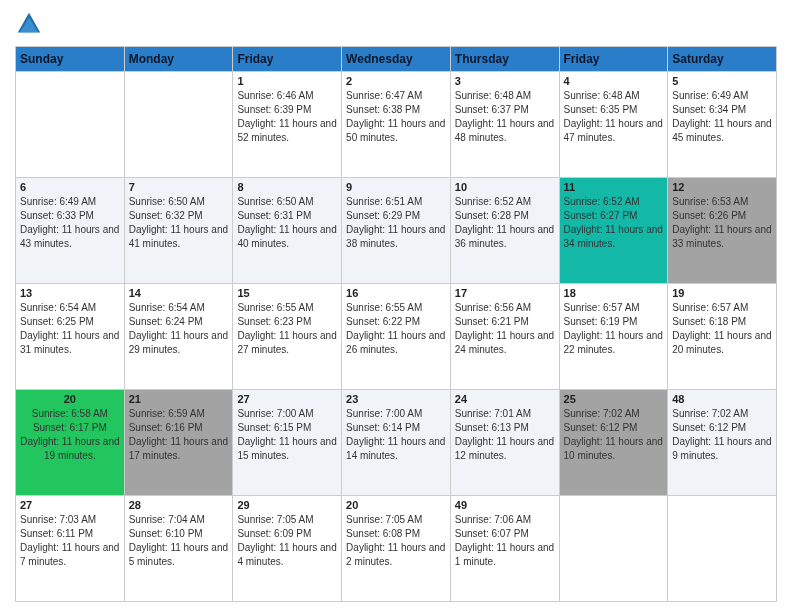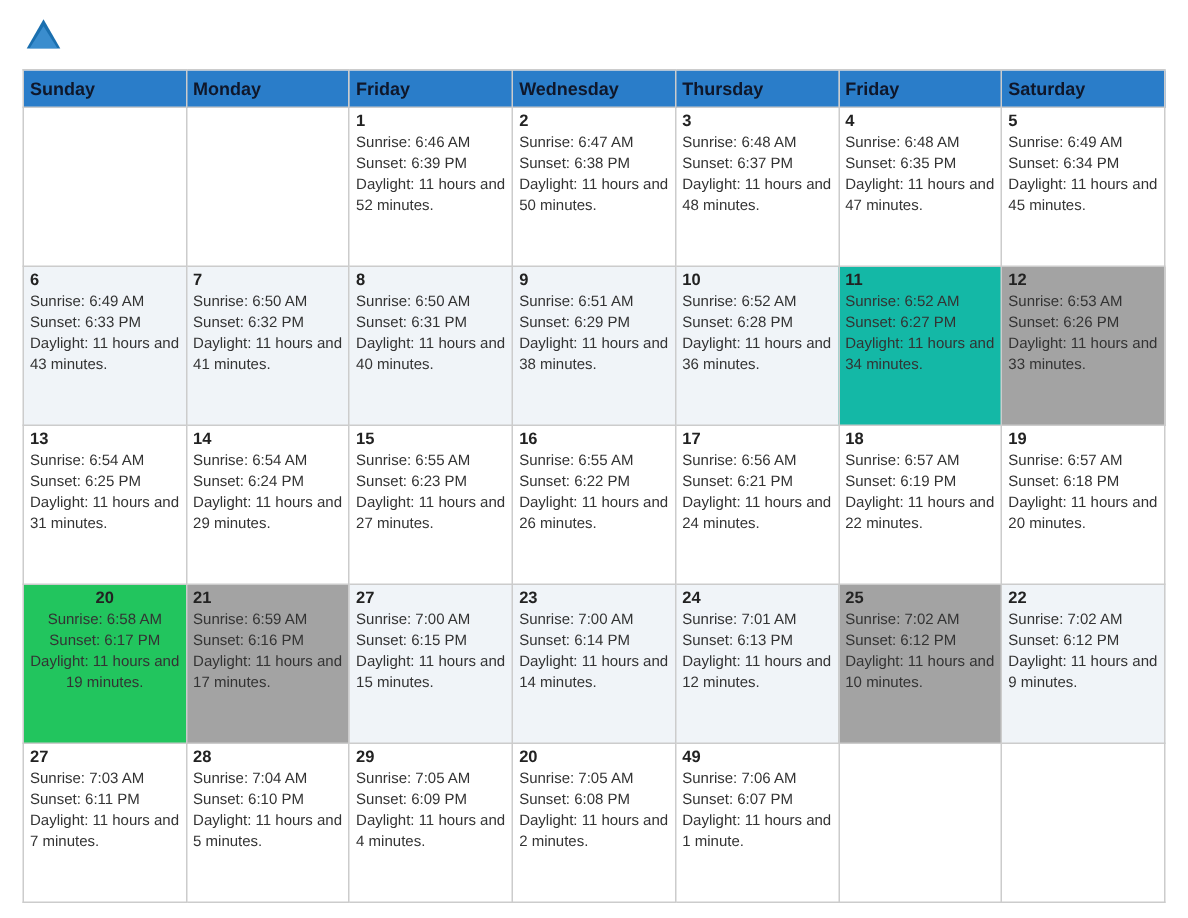--- a/index.html
+++ b/index.html
@@ -233,21 +233,21 @@
           </td>
           <td style="background: rgb(240, 244, 248);">
             <span class="day-num">24</span>
             <div class="cell-info">Sunrise: 7:01 AM<br>Sunset: 6:13 PM<br>Daylight: 11 hours and 12 minutes.</div>
           </td>
           <td style="background: #a3a3a3;">
             <span class="day-num">25</span>
             <div class="cell-info">Sunrise: 7:02 AM<br>Sunset: 6:12 PM<br>Daylight: 11 hours and 10 minutes.</div>
           </td>
           <td style="background: rgb(240, 244, 248);">
-            <span class="day-num">22</span>
+            <span class="day-num">48</span>
             <div class="cell-info">Sunrise: 7:02 AM<br>Sunset: 6:12 PM<br>Daylight: 11 hours and 9 minutes.</div>
           </td>
         </tr>
         <tr>
           <td>
             <span class="day-num">27</span>
             <div class="cell-info">Sunrise: 7:03 AM<br>Sunset: 6:11 PM<br>Daylight: 11 hours and 7 minutes.</div>
           </td>
           <td>
             <span class="day-num">28</span>

